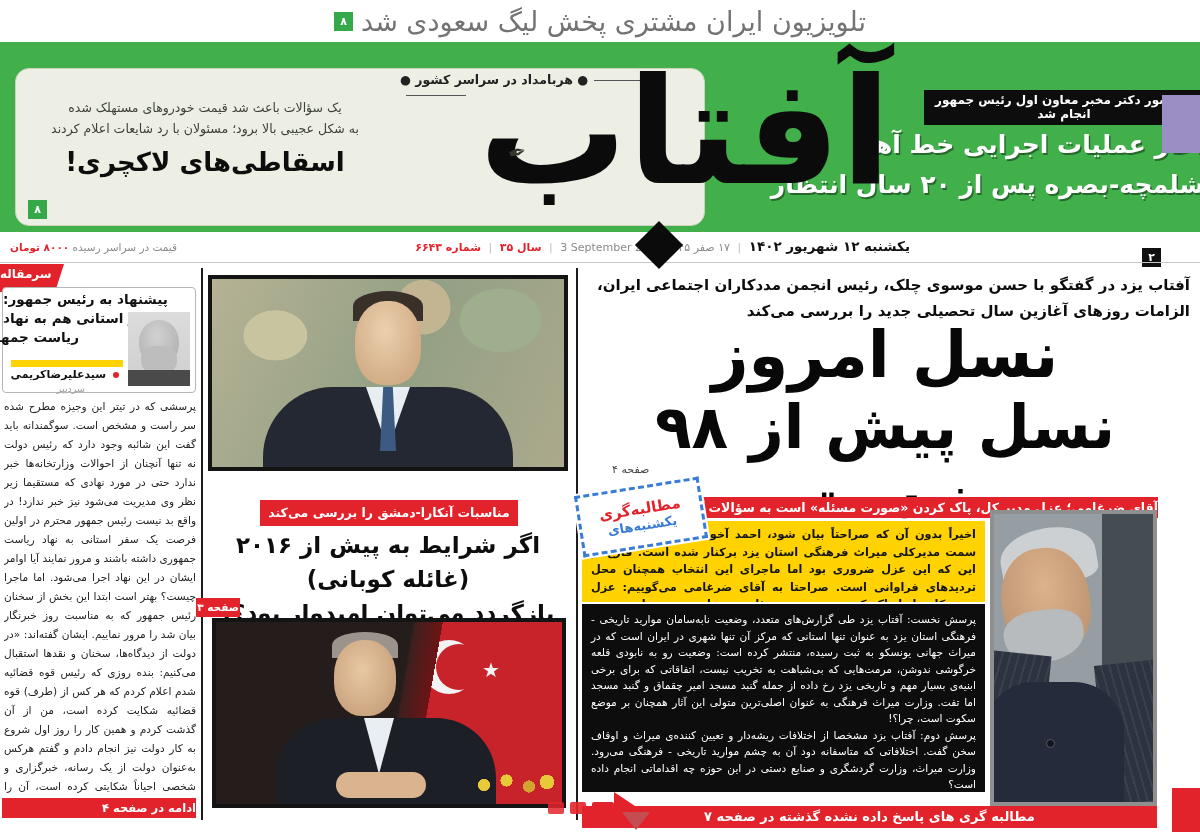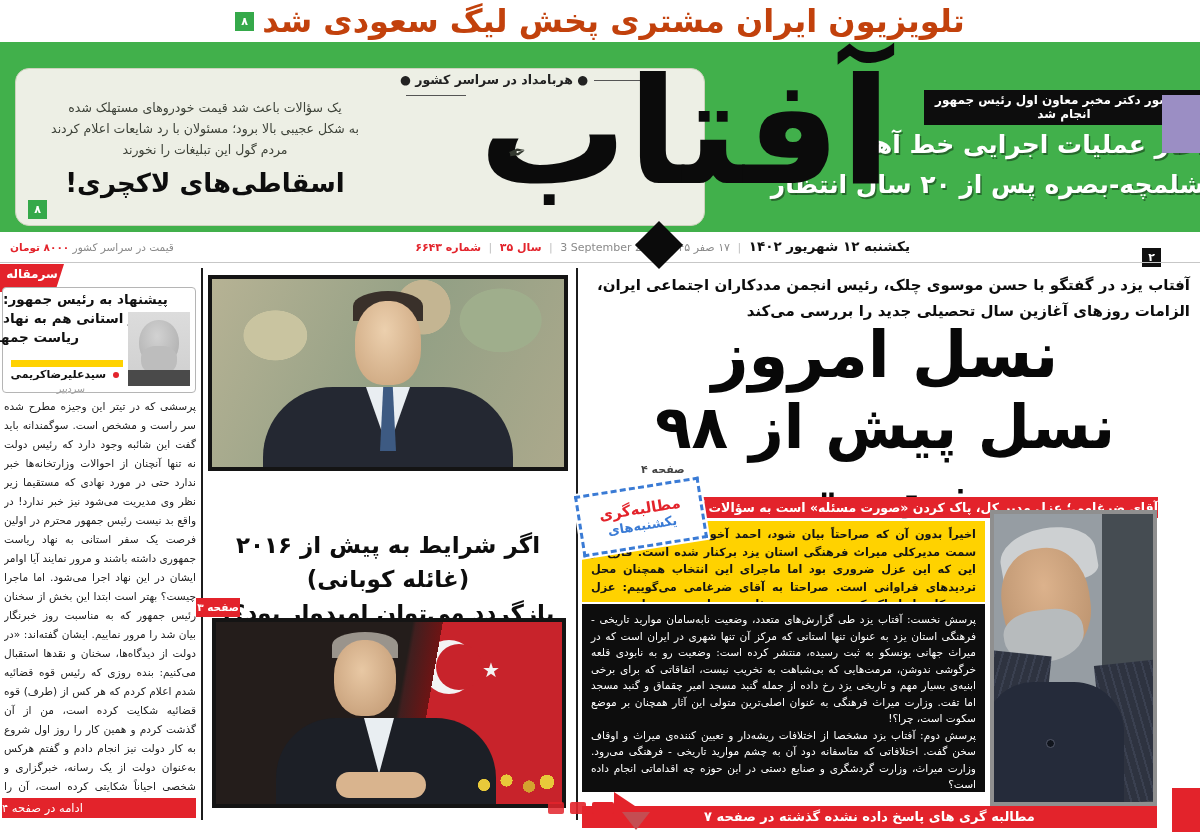--- a/index.html
+++ b/index.html
@@ -7,21 +7,21 @@
   body {
     position:relative; overflow:hidden; background:#ffffff;
     font-family:"DejaVu Sans", sans-serif; direction:rtl;
     color:#1a1a1a; -webkit-font-smoothing:antialiased;
   }
   .abs { position:absolute; }
 
   
   .top-strip { left:0; top:0; width:1200px; height:42px; background:#ffffff;
     display:flex; align-items:center; justify-content:center; gap:8px; }
-  .top-headline { font-weight:bold; font-size:32px; color:#c2410c; letter-spacing:-.5px; }
+  .top-headline { font-weight:normal; font-size:27px; color:#737373; letter-spacing:-.5px; }
   .badge { display:inline-flex; align-items:center; justify-content:center;
     width:19px; height:19px; font-size:11px; font-weight:bold; color:#fff; }
   .badge-green { background:#35a94a; }
   .badge-black { background:#101010; }
 
   
   .band { left:0; top:42px; width:1200px; height:190px; background:#41b04b; }
   .band-panel { left:15px; top:26px; width:690px; height:158px; background:#edefe5;
     border:1px solid #cdd2bd; border-radius:14px; }
   .tagline-row { left:400px; top:30px; width:300px; text-align:left;
@@ -52,21 +52,21 @@
   .d-sep { color:#c0c0c0; margin:0 4px; }
   .d-red { color:#e3232b; font-weight:bold; }
   .price { left:10px; top:241px; font-size:10.5px; color:#8a8a8a; }
   .price b { color:#e3232b; }
   .rule { left:0; top:262px; width:1200px; height:1px; background:#c7c7c7; }
 
   .vdiv { width:2px; background:#1c1c1c; top:268px; height:552px; }
 
   
   .ed-tab { left:0; top:264px; width:64px; height:28px; background:#e3232b; color:#fff;
-    font-size:12px; font-weight:bold; text-align:center; line-height:20px;
+    font-size:12px; font-weight:bold; text-align:left; line-height:20px;
     clip-path:polygon(0 0,100% 0,86% 100%,0 100%); }
   .ed-box { left:2px; top:287px; width:194px; height:106px; border:1px solid #b5b5b5;
     border-radius:4px; background:#fff; }
   .ed-h { position:absolute; width:100%; text-align:left; font-weight:bold;
     font-size:13.5px; color:#111; white-space:nowrap; }
   .ed-photo { position:absolute; right:5px; top:24px; width:62px; height:74px;
     background:linear-gradient(#dcdcdc,#cfcfcf); overflow:hidden; }
   .ed-face { position:absolute; left:11px; top:8px; width:40px; height:46px;
     border-radius:48%; background:radial-gradient(at 45% 35%, #d2d2d2,#ababab); }
   .ed-beard { position:absolute; left:13px; top:34px; width:36px; height:30px;
@@ -74,21 +74,21 @@
   .ed-suit { position:absolute; left:0; bottom:0; width:62px; height:16px; background:#4a4a4a; }
   .ed-yellow { position:absolute; right:72px; top:72px; left:8px; height:7px; background:#ffd200; }
   .ed-author { position:absolute; right:76px; top:80px; left:4px; text-align:right;
     font-size:11px; font-weight:bold; color:#111; white-space:nowrap; }
   .ed-dot { display:inline-block; width:6px; height:6px; border-radius:50%;
     background:#e3232b; vertical-align:middle; margin-left:3px; }
   .ed-role { position:absolute; right:110px; top:95px; font-size:9.5px; color:#9a9a9a; }
   .ed-body { left:4px; top:397px; width:192px; height:398px; overflow:hidden;
     font-size:10.6px; line-height:19px; text-align:justify; color:#222; }
   .ed-more { left:2px; top:798px; width:194px; height:20px; background:#e3232b; color:#fff;
-    font-size:11.5px; font-weight:normal; text-align:left; line-height:20px; }
+    font-size:11.5px; font-weight:bold; text-align:right; line-height:20px; }
 
   
   .frame { border:4px solid #141414; background:#888; overflow:hidden; }
   .ph1 { left:208px; top:275px; width:360px; height:196px; }
   .ph1-bg { position:absolute; inset:0; background:
       radial-gradient(70px 55px at 18% 30%, #c9c4a0 0 45%, transparent 46%),
       radial-gradient(90px 70px at 82% 22%, #9fae8c 0 45%, transparent 46%),
       radial-gradient(60px 60px at 60% 15%, #c4b592 0 45%, transparent 46%),
       linear-gradient(115deg,#b6b294,#93a085 52%,#aca98c); }
   .ph1-face { position:absolute; left:50%; top:22px; width:66px; height:84px; margin-left:-33px;
@@ -132,21 +132,21 @@
       radial-gradient(10px 10px at 70% 55%, #d4a32f 0 60%, transparent 61%),
       radial-gradient(12px 12px at 90% 40%, #e8c93a 0 60%, transparent 61%); }
 
   
   .main-lead { left:590px; top:272px; width:600px; text-align:right; font-weight:bold;
       font-size:15px; line-height:26px; color:#0d0d0d; }
   .main-h1 { left:580px; top:318px; width:610px; text-align:center; font-weight:bold;
       font-size:64px; color:#080808; letter-spacing:-1px; }
   .main-h2 { left:580px; top:392px; width:610px; text-align:center; font-weight:bold;
       font-size:60px; color:#080808; letter-spacing:-1px; }
-  .main-page { left:612px; top:463px; font-size:11px; font-weight:bold; color:#444;margin-left:29px; }
+  .main-page { left:612px; top:463px; font-size:11px; font-weight:normal; color:#444; }
 
   
   .stamp { left:578px; top:486px; width:126px; height:62px; background:#fff;
       border:3px dashed #3a7bd5; transform:rotate(-9deg); z-index:6;
       display:flex; flex-direction:column; align-items:center; justify-content:center;
       box-shadow:0 0 0 2px #fff; }
   .stamp-l1 { color:#e3232b; font-weight:bold; font-size:15px; line-height:17px; }
   .stamp-l2 { color:#3a7bd5; font-weight:bold; font-size:13px; line-height:15px; }
   .mot-head { left:700px; top:497px; width:458px; height:21px; background:#e3232b; color:#fff;
       font-size:12.5px; font-weight:bold; text-align:center; line-height:21px; white-space:nowrap; overflow:hidden; }
@@ -201,21 +201,20 @@
 </div>
 
 <div class="abs band">
   <div class="abs band-panel"></div>
   <div class="abs tagline-row">
     <span class="tag-line"></span><span>● هربامداد در سراسر کشور ●</span><span class="tag-line"></span>
   </div>
   <div class="abs mast-left">
     <div class="mast-left-line">یک سؤالات باعث شد قیمت خودروهای مستهلک شده</div>
     <div class="mast-left-line">به شکل عجیبی بالا برود؛ مسئولان با رد شایعات اعلام کردند</div>
-    <div class="mast-left-line">مردم گول این تبلیغات را نخورند</div>
     <div class="mast-left-head">اسقاطی‌های لاکچری!</div>
   </div>
   <span class="abs badge badge-green mast-left-badge">۸</span>
   <div class="abs logo">آفتاب</div>
   <div class="abs logo-dot"></div>
   <div class="abs logo-pen">✒</div>
   <div class="abs mast-right">
     <span class="mast-kicker">با حضور دکتر مخبر معاون اول رئیس جمهور انجام شد</span>
     <div class="mast-right-h">آغاز عملیات اجرایی خط آهن</div>
     <div class="mast-right-h">شلمچه-بصره پس از ۲۰ سال انتظار</div>
@@ -228,21 +227,21 @@
   <span class="d-fa">یکشنبه ۱۲ شهریور ۱۴۰۲</span>
   <span class="d-sep">|</span>
   <span>۱۷ صفر ۱۴۴۵</span>
   <span style="direction:ltr;unicode-bidi:embed;">3 September 2023</span>
   <span class="d-sep">|</span>
   <span class="d-red">سال ۳۵</span>
   <span class="d-sep">|</span>
   <span class="d-red">شماره ۶۶۴۳</span>
 </div>
 <div class="abs price">
-  <span>قیمت در سراسر کشور</span>
+  <span>قیمت در سراسر رسیده</span>
   <b>۸۰۰۰ تومان</b>
 </div>
 <div class="abs rule"></div>
 
 <div class="abs vdiv" style="left:201px;"></div>
 <div class="abs vdiv" style="left:576px;"></div>
 
 <div class="abs ed-tab">سرمقاله</div>
 <div class="abs ed-box">
   <div class="ed-h" style="top:3px;">پیشنهاد به رئیس جمهور:</div>
@@ -266,20 +265,21 @@
 <div class="abs frame ph1">
   <div class="ph1-bg"></div>
   <div class="ph1-hair"></div>
   <div class="ph1-face"></div>
   <div class="ph1-suit"></div>
   <div class="ph1-shirt"></div>
   <div class="ph1-tie"></div>
 </div>
 <div class="abs mid-caps">
   <br>
+  <span class="mid-cap">مناسبات آنکارا-دمشق را بررسی می‌کند</span>
 </div>
 <div class="abs mid-head">
   <div>اگر شرایط به پیش از ۲۰۱۶ (غائله کوبانی)</div>
   <div>بازگردد می‌توان امیدوار بود؟!</div>
 </div>
 <div class="abs mid-page-tab">صفحه ۳</div>
 <div class="abs frame ph2">
   <div class="ph2-flag"></div>
   <div class="ph2-cres"></div>
   <div class="ph2-star">★</div>

